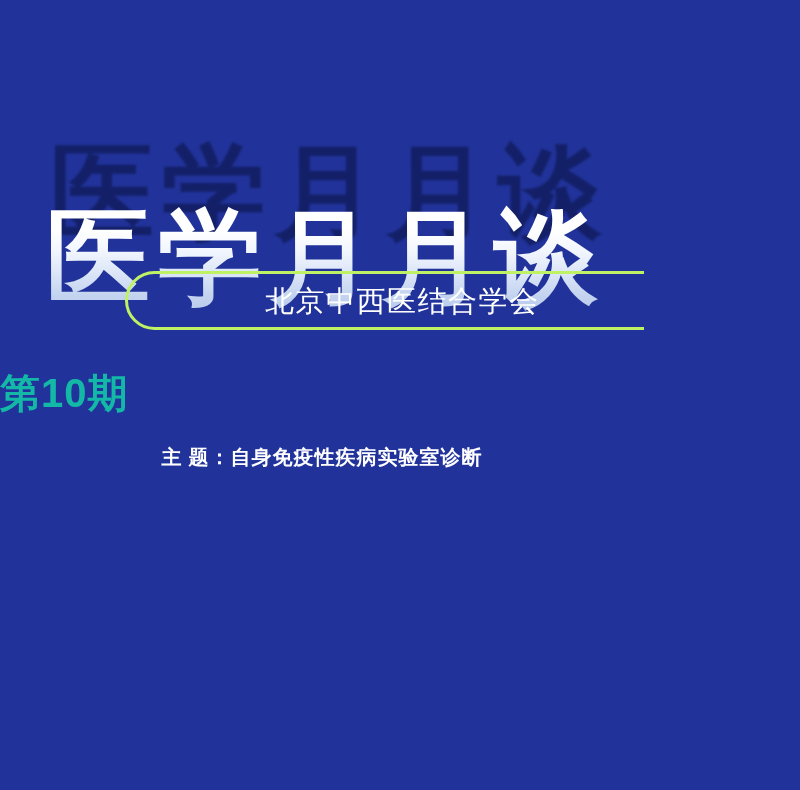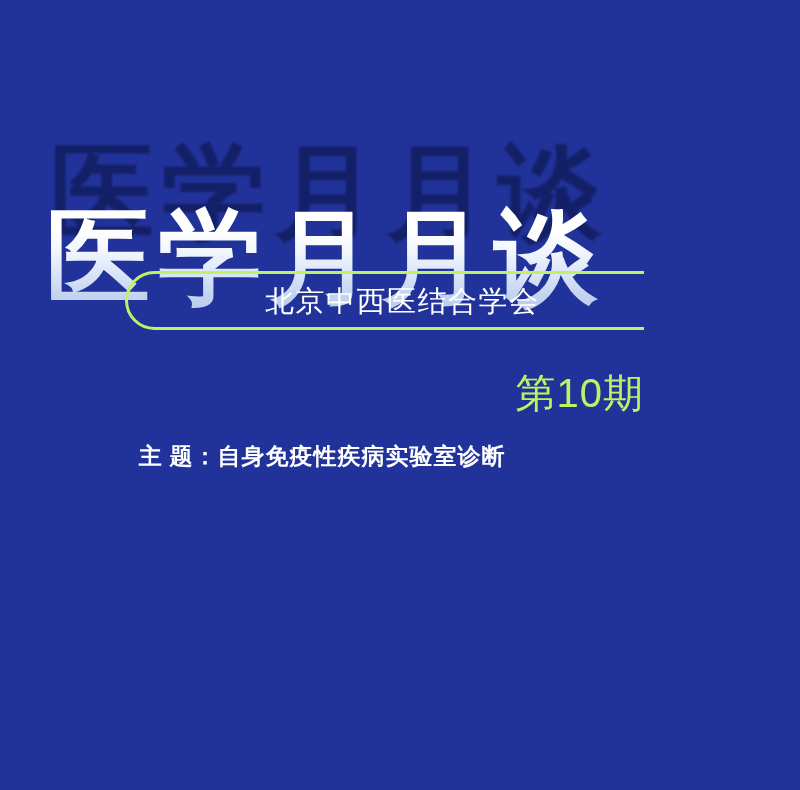--- a/index.html
+++ b/index.html
@@ -93,38 +93,38 @@
     padding-left: 1.5px;
     white-space: nowrap;
   }
 
   
   .issue-number {
     position: absolute;
     left: 0;
     right: 0;
     top: 370px;
-    text-align: right;
-    color: #bef264;
+    text-align: left;
+    color: #14b8a6;
     font-size: 40px;
     line-height: 46px;
-    font-weight: 400;
+    font-weight: 700;
     letter-spacing: 1px;
     font-family: "Liberation Sans", "DejaVu Sans", sans-serif;
   }
 
   
   .topic-line {
     position: absolute;
     left: 0;
     right: 0;
     top: 440px;
     text-align: center;
     color: #ffffff;
-    font-size: 23px;
+    font-size: 20px;
     line-height: 34px;
     font-weight: 700;
     letter-spacing: 1px;
     white-space: pre;
   }
 </style>
 </head>
 <body>
 
 <div id="poster">

